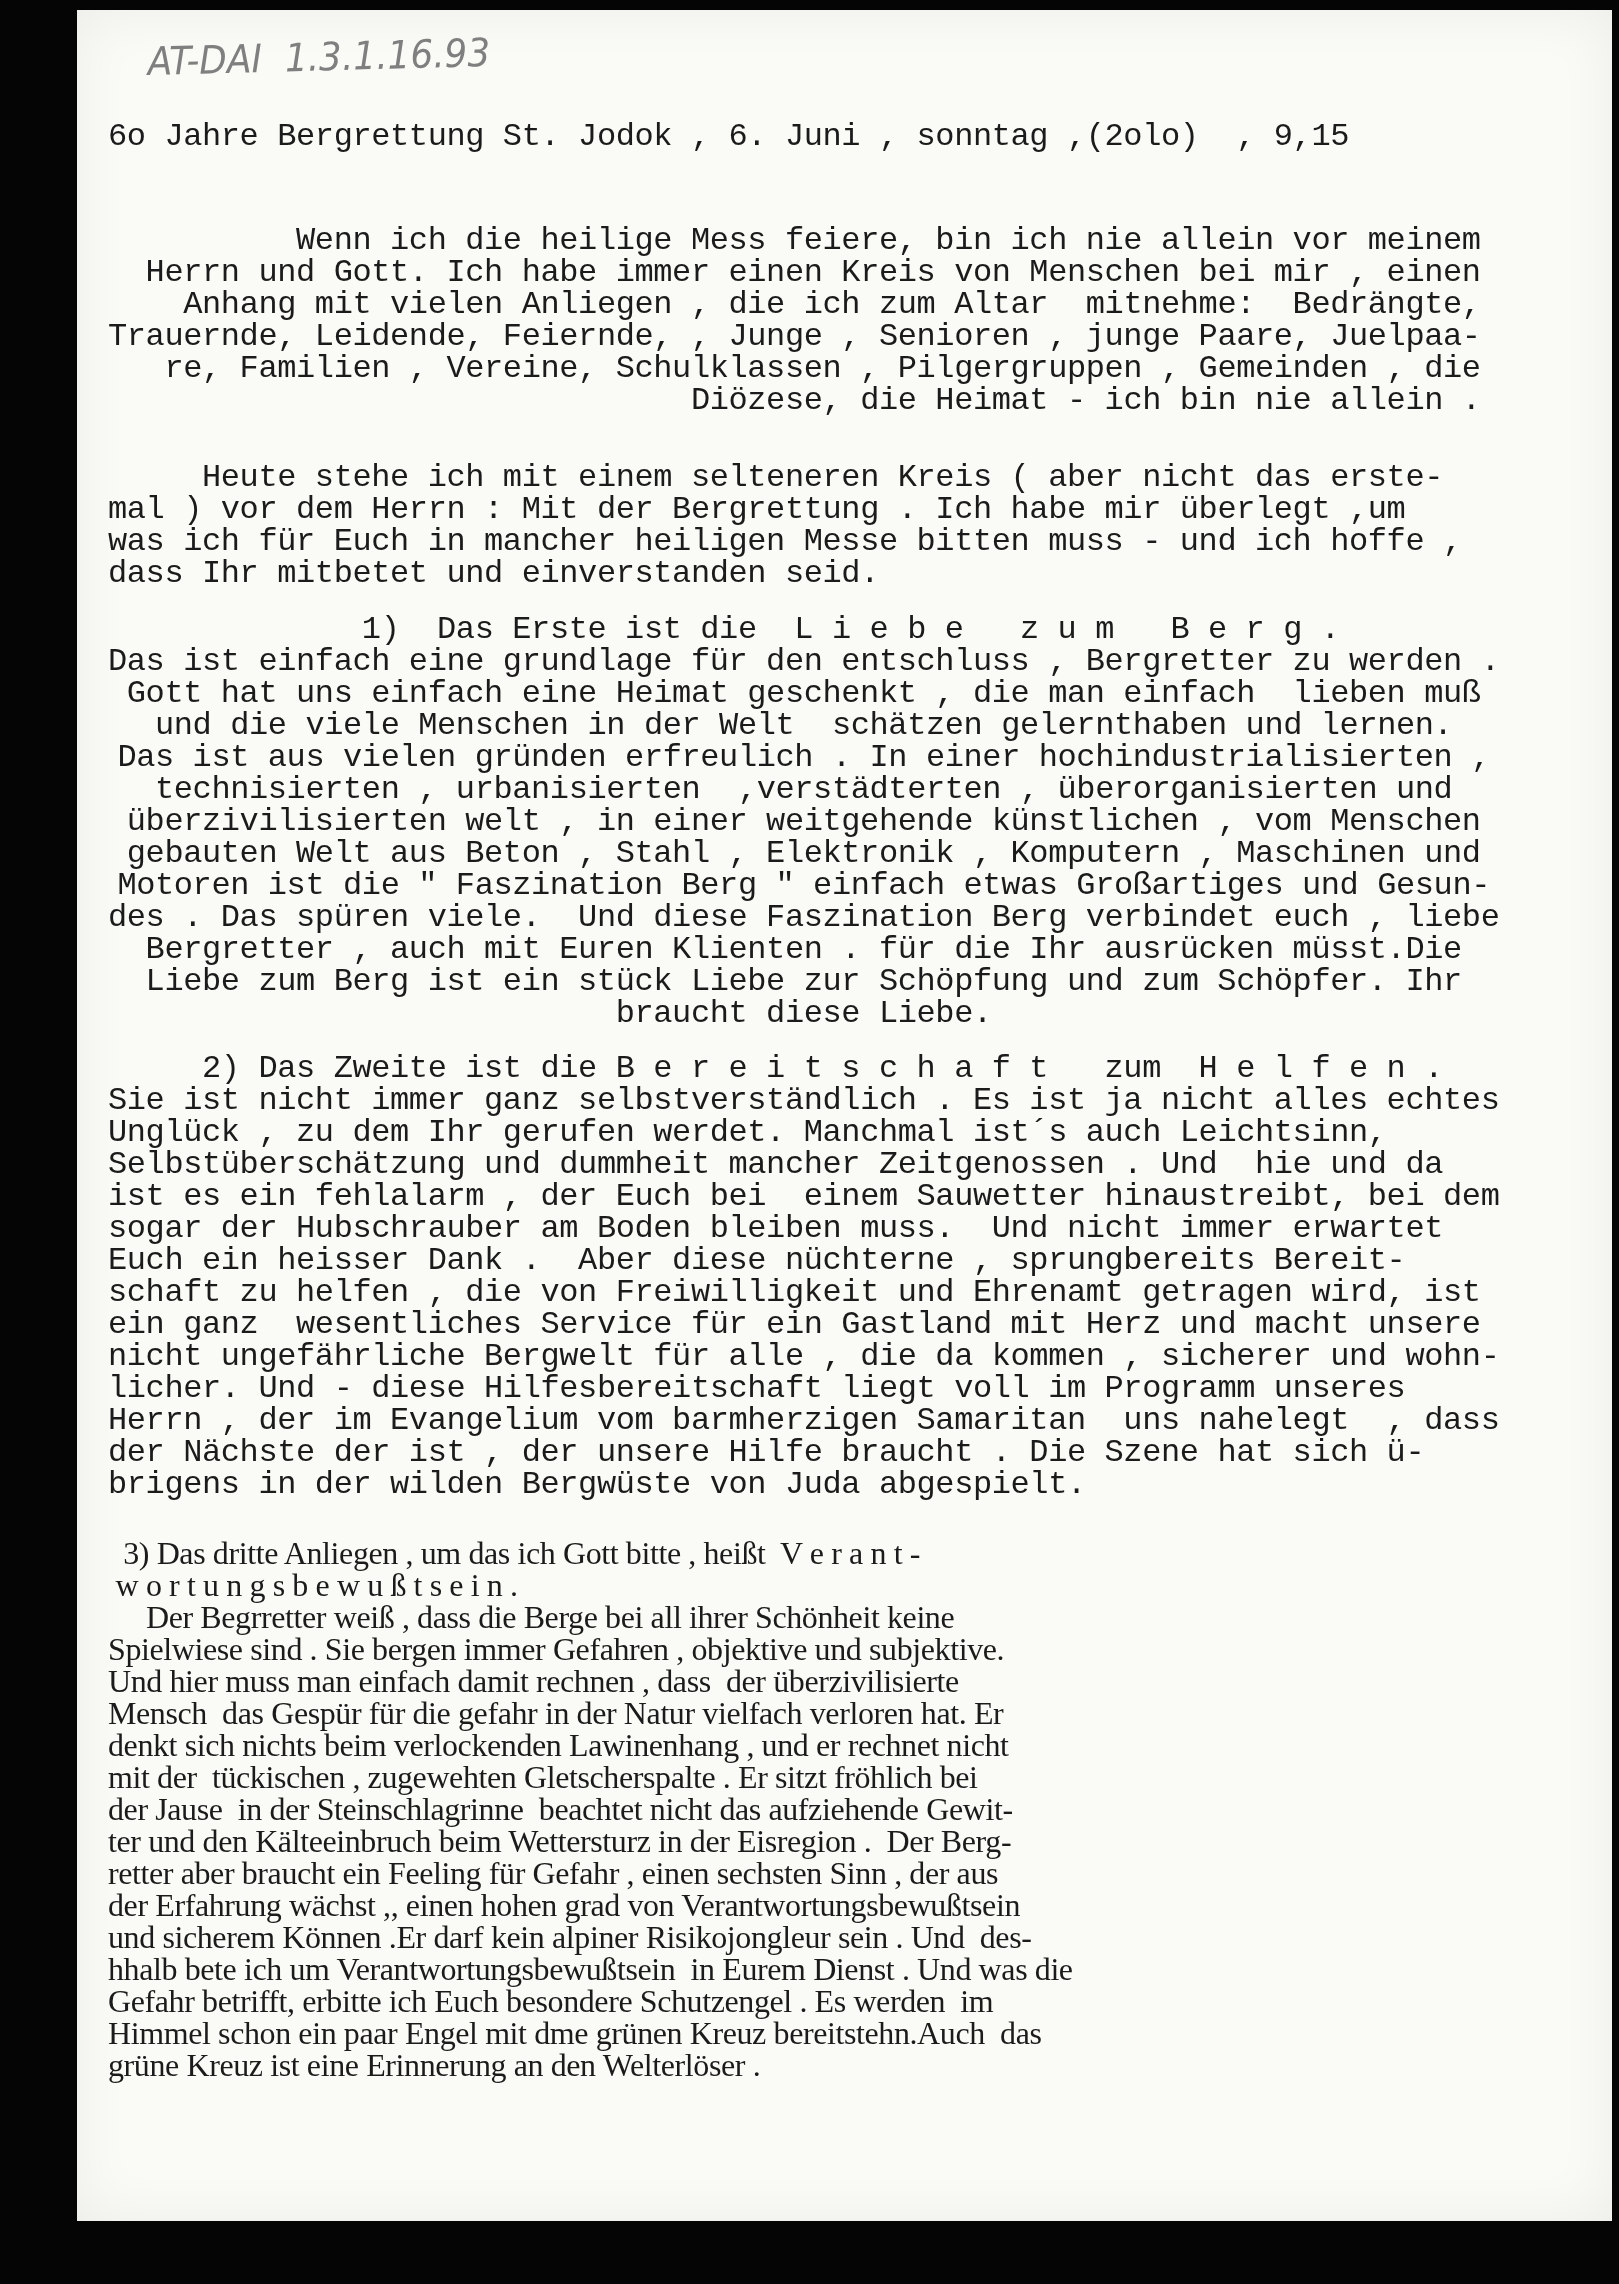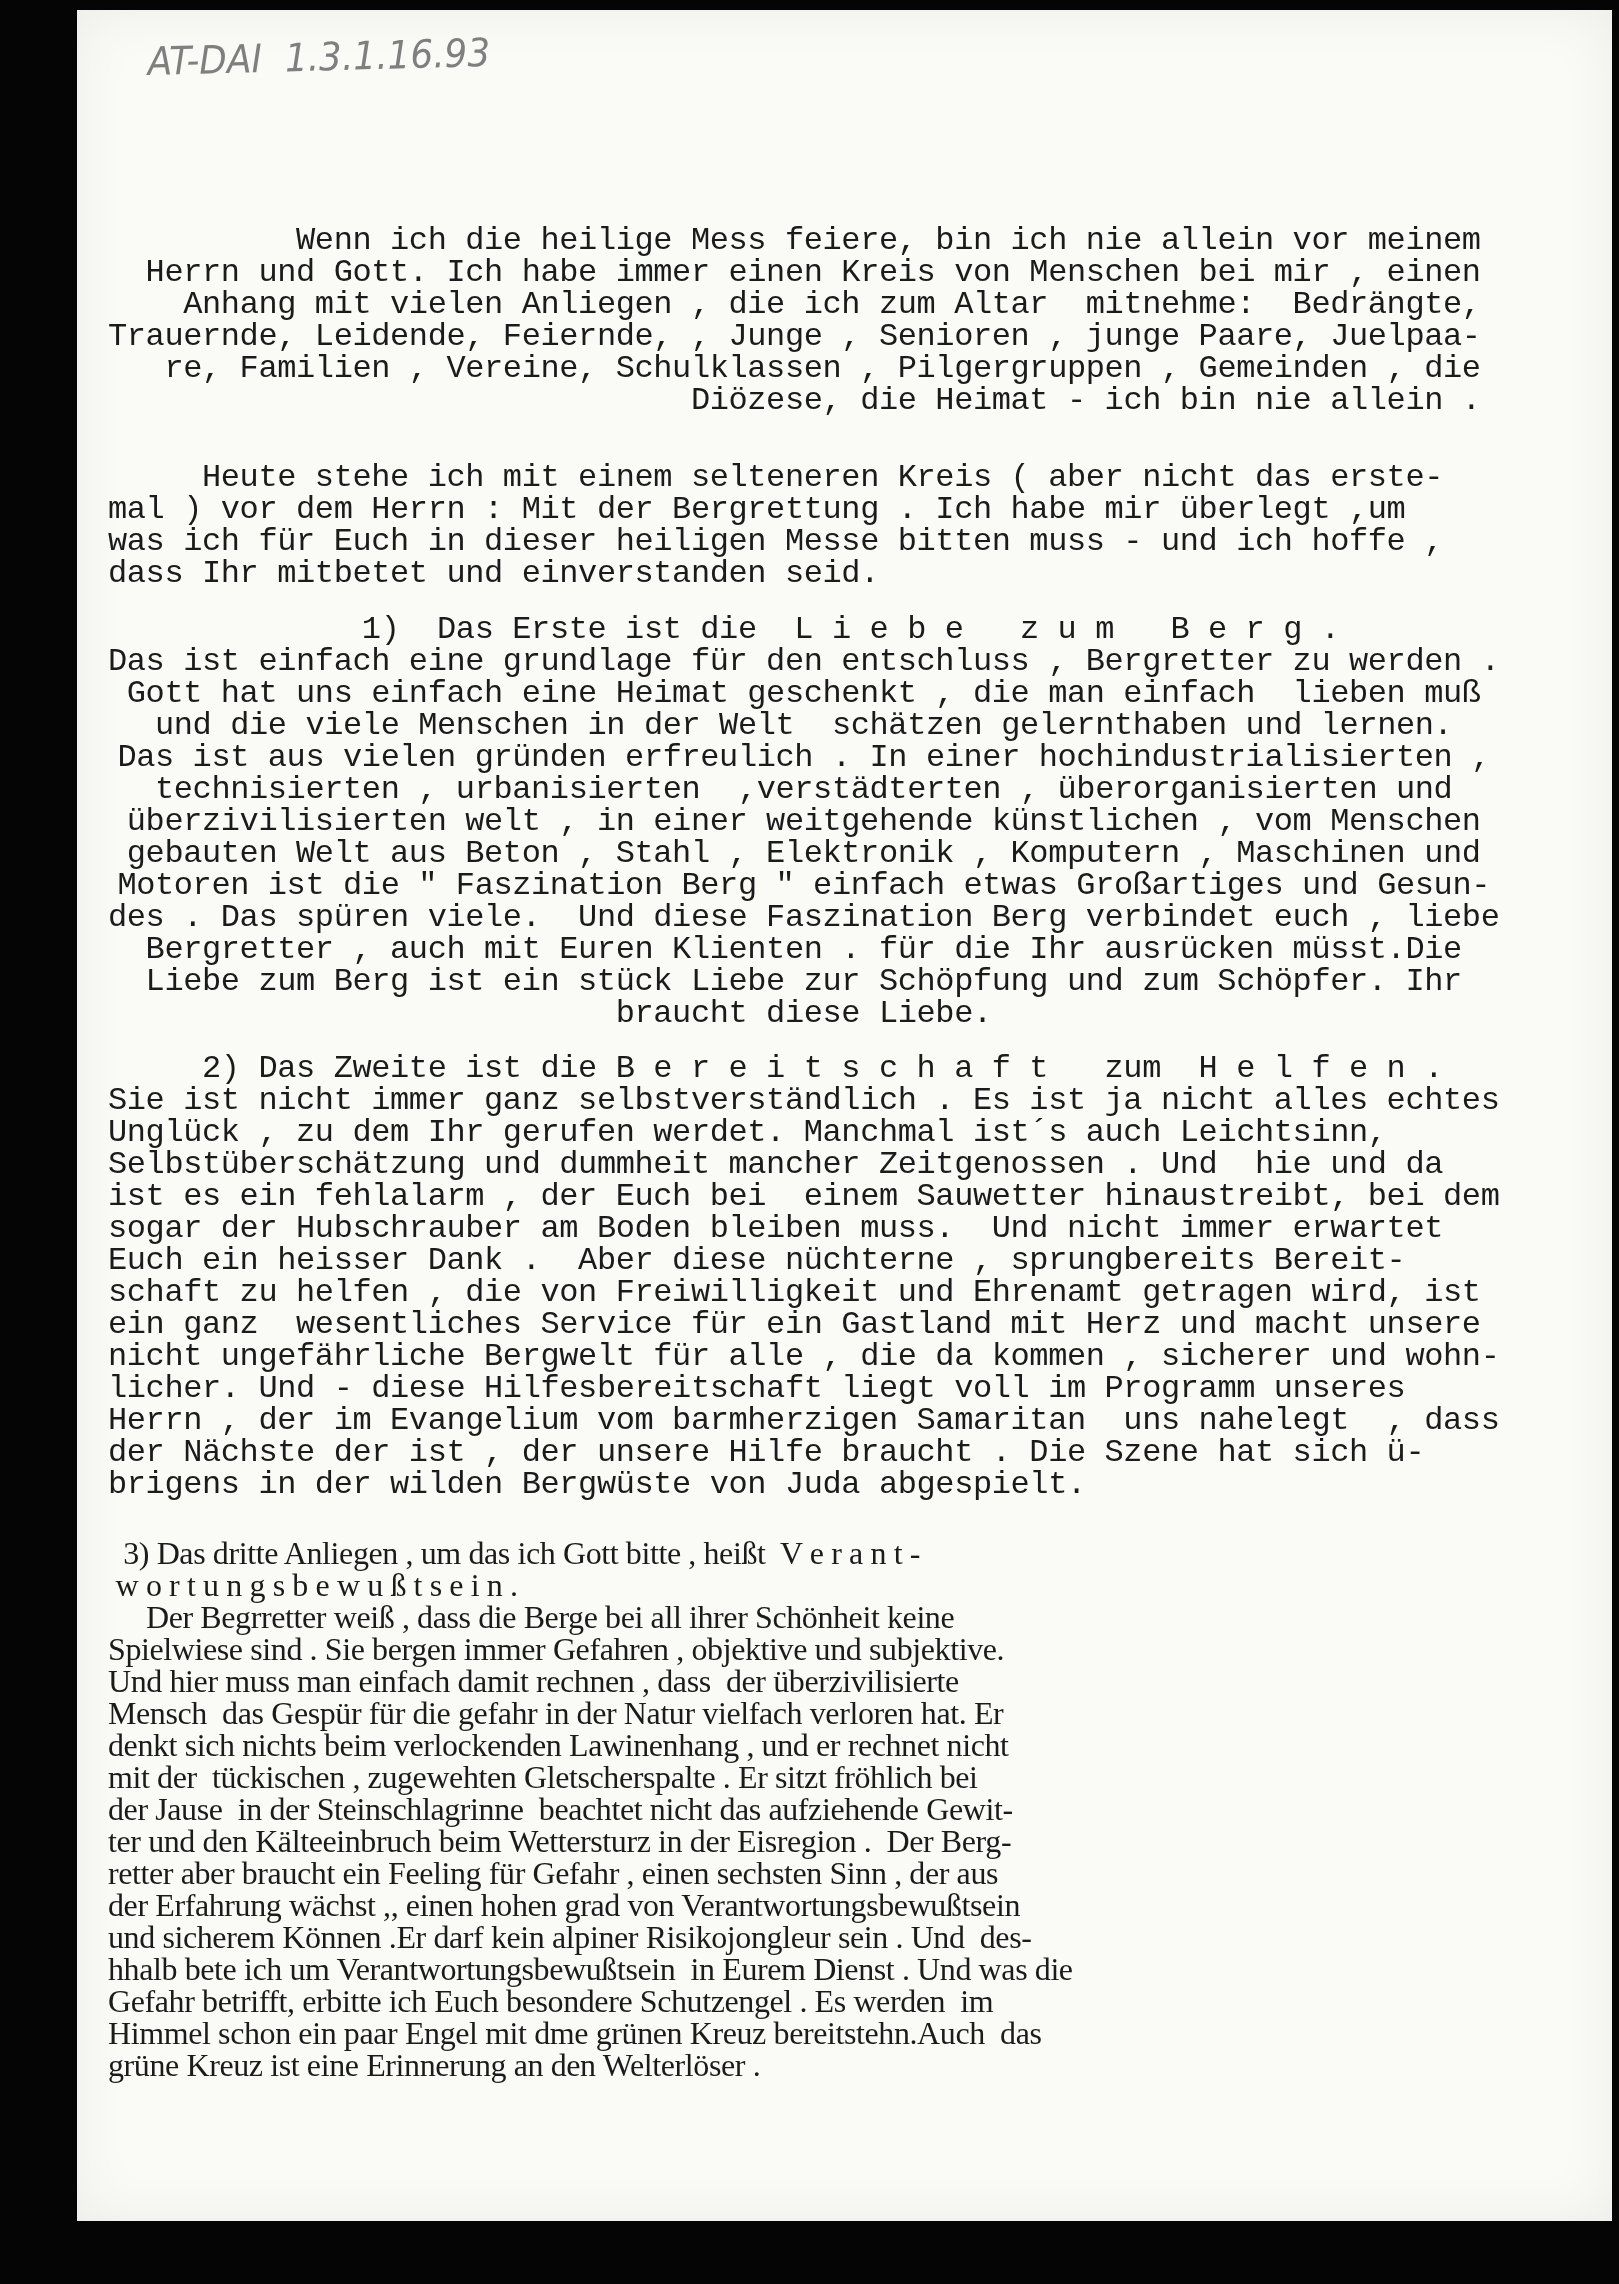--- a/index.html
+++ b/index.html
@@ -54,31 +54,32 @@
   .p5 { top: 1537px; font-family: Liberation Serif, serif; }
 </style>
 </head>
 <body>
 
 <div class="scan">
   <div class="page"></div>
 
   <div class="handwriting">AT-DAI  1.3.1.16.93</div>
 
+  <div class="mono title">6o Jahre Bergrettung St. Jodok , 6. Juni , sonntag ,(2olo)  , 9,15</div>
 
   <div class="mono p1">     Wenn ich die heilige Mess feiere, bin ich nie allein vor meinem
 Herrn und Gott. Ich habe immer einen Kreis von Menschen bei mir , einen
 Anhang mit vielen Anliegen , die ich zum Altar  mitnehme:  Bedrängte,
 Trauernde, Leidende, Feiernde, , Junge , Senioren , junge Paare, Juelpaa-
 re, Familien , Vereine, Schulklassen , Pilgergruppen , Gemeinden , die
 Diözese, die Heimat - ich bin nie allein .</div>
 
   <div class="mono p2">     Heute stehe ich mit einem selteneren Kreis ( aber nicht das erste-
 mal ) vor dem Herrn : Mit der Bergrettung . Ich habe mir überlegt ,um
-was ich für Euch in dieser heiligen Messe bitten muss - und ich hoffe ,
+was ich für Euch in mancher heiligen Messe bitten muss - und ich hoffe ,
 dass Ihr mitbetet und einverstanden seid.</div>
 
   <div class="mono p3">     1)  Das Erste ist die  L i e b e   z u m   B e r g .
 Das ist einfach eine grundlage für den entschluss , Bergretter zu werden .
 Gott hat uns einfach eine Heimat geschenkt , die man einfach  lieben muß
 und die viele Menschen in der Welt  schätzen gelernthaben und lernen.
 Das ist aus vielen gründen erfreulich . In einer hochindustrialisierten ,
 technisierten , urbanisierten  ,verstädterten , überorganisierten und
 überzivilisierten welt , in einer weitgehende künstlichen , vom Menschen
 gebauten Welt aus Beton , Stahl , Elektronik , Komputern , Maschinen und

